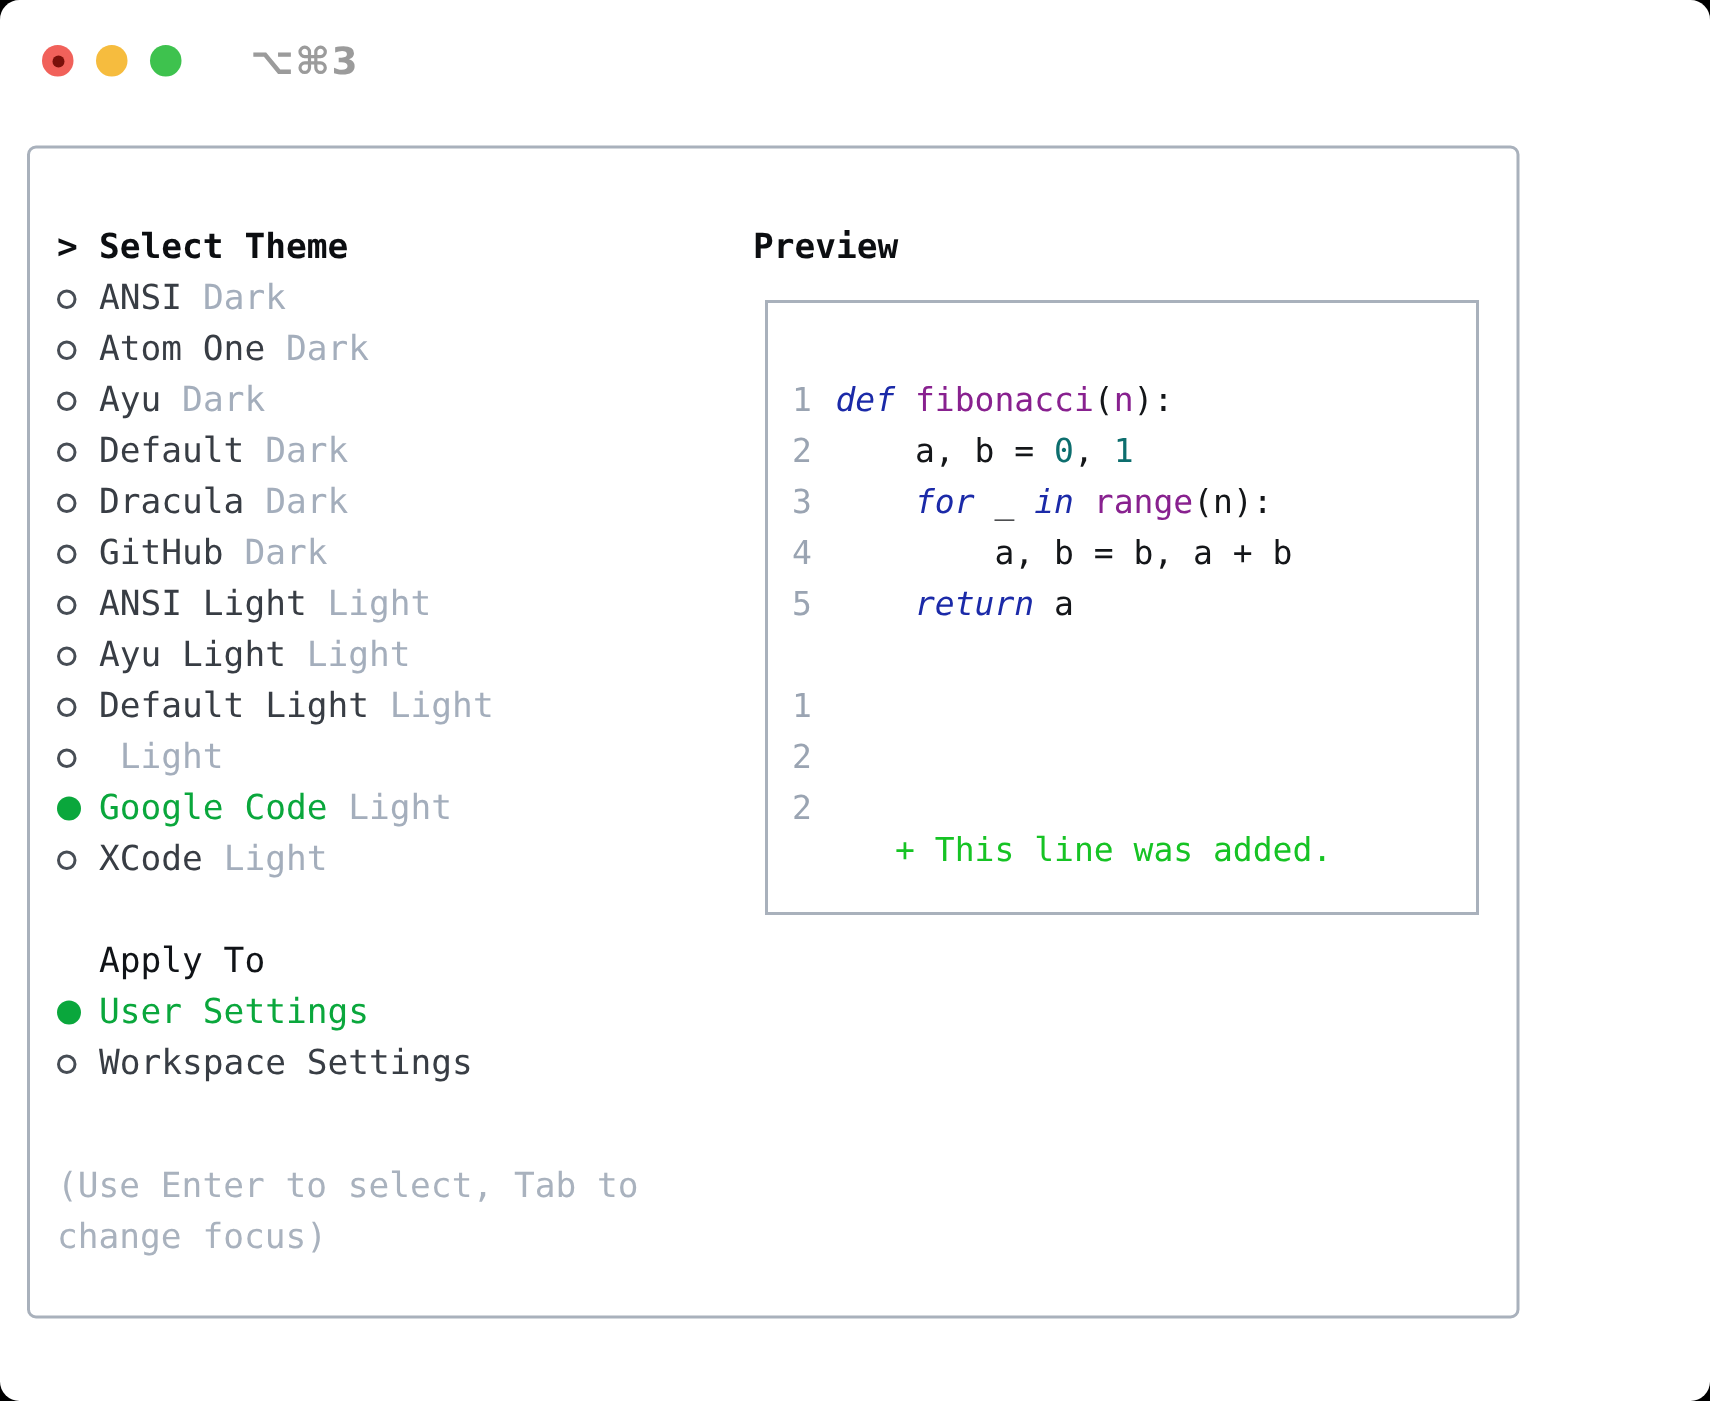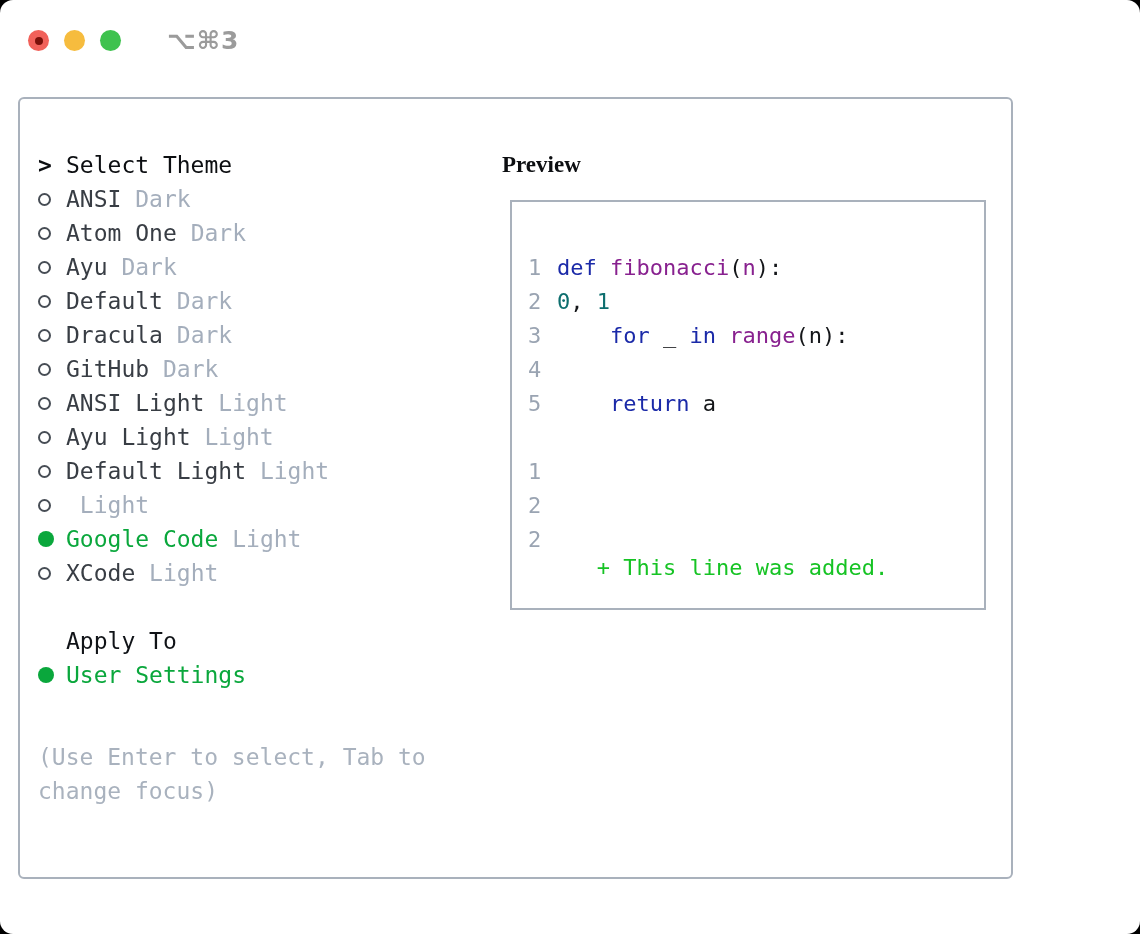--- a/index.html
+++ b/index.html
@@ -38,36 +38,36 @@
     color:var(--text);
   }
   .left-col{width:464px; flex:none;}
   .right-col{flex:1;}
   .row{display:flex; align-items:center; height:34px; white-space:pre;}
   .spacer{height:34px;}
   .marker{width:28px; flex:none; display:flex; align-items:center;}
   .cursor-glyph{font-weight:bold; color:var(--heading);}
   .radio{width:13px; height:13px; border:2.5px solid #474d55; border-radius:50%;}
   .radio.on{width:16px; height:16px; border:none; background:var(--accent);}
-  .hdr{font-weight:normal; color:var(--heading);}
+  .hdr{font-weight:bold; color:var(--heading);}
   .item-name{color:var(--text);}
   .item-name.sel{color:var(--accent);}
   .item-variant{color:var(--muted);}
   .apply-hdr{color:#101317;}
   .help{margin-top:48px; max-width:440px; color:var(--help); white-space:normal;}
   
-  .preview-label{height:34px; line-height:34px; font-weight:bold; color:var(--heading);font-family:Liberation Serif, serif;}
+  .preview-label{height:34px; line-height:34px; font-weight:bold; color:var(--heading);}
   .preview-box{
     margin-top:18px; margin-left:8px; width:476px; height:410px;
     border:2px solid var(--border); background:#fff;
     padding:49px 0 0 16px; font-size:22px; line-height:34px;
   }
   .pline{display:flex; height:34px; white-space:pre;}
   .lnum{width:13px; flex:none; margin-right:16px; color:var(--num); text-align:left;}
-  .tk-kwd{color:var(--kwd);}
+  .tk-kwd{color:var(--kwd);font-style:italic;}
   .tk-typ{color:var(--typ);}
   .tk-lit{color:var(--lit);}
   .tk-pln{color:var(--pln);}
   .tk-ctx{color:var(--ctx);}
   .tk-del{color:var(--del);}
   .tk-add{color:var(--add);margin-top:28px;}
 </style>
 </head>
 <body>
 
@@ -105,33 +105,34 @@
 
       <div class="spacer"></div>
 
       <div class="row">
         <span class="marker"></span>
         <span class="apply-hdr">Apply To</span>
       </div>
 
       <div id="apply-options">
           <div class="row"><span class="marker"><span class="radio on"></span></span><span class="item-name sel">User Settings</span></div>
+          <div class="row"><span class="marker"><span class="radio"></span></span><span class="item-name">Workspace Settings</span></div>
         </div>
 
       <div class="help">(Use Enter to select, Tab to change focus)</div>
     </div>
 
     <div class="right-col">
       <div class="preview-label">Preview</div>
       <div class="preview-box">
         <div id="code-lines">
             <div class="pline"><span class="lnum">1</span><span class="tk-kwd">def</span><span class="tk-pln"> </span><span class="tk-typ">fibonacci</span><span class="tk-pln">(</span><span class="tk-typ">n</span><span class="tk-pln">):</span></div>
-            <div class="pline"><span class="lnum">2</span><span class="tk-lit">0</span><span class="tk-pln">, </span><span class="tk-lit">1</span></div>
+            <div class="pline"><span class="lnum">2</span><span class="tk-pln">    a, b = </span><span class="tk-lit">0</span><span class="tk-pln">, </span><span class="tk-lit">1</span></div>
             <div class="pline"><span class="lnum">3</span><span class="tk-pln">    </span><span class="tk-kwd">for</span><span class="tk-pln"> _ </span><span class="tk-kwd">in</span><span class="tk-pln"> </span><span class="tk-typ">range</span><span class="tk-pln">(n):</span></div>
-            <div class="pline"><span class="lnum">4</span></div>
+            <div class="pline"><span class="lnum">4</span><span class="tk-pln">        a, b = b, a + b</span></div>
             <div class="pline"><span class="lnum">5</span><span class="tk-pln">    </span><span class="tk-kwd">return</span><span class="tk-pln"> a</span></div>
           </div>
         <div class="spacer"></div>
         <div id="diff-lines">
             <div class="pline"><span class="lnum">1</span></div>
             <div class="pline"><span class="lnum">2</span></div>
             <div class="pline"><span class="lnum">2</span><span class="tk-add">   + This line was added.</span></div>
           </div>
       </div>
     </div>

